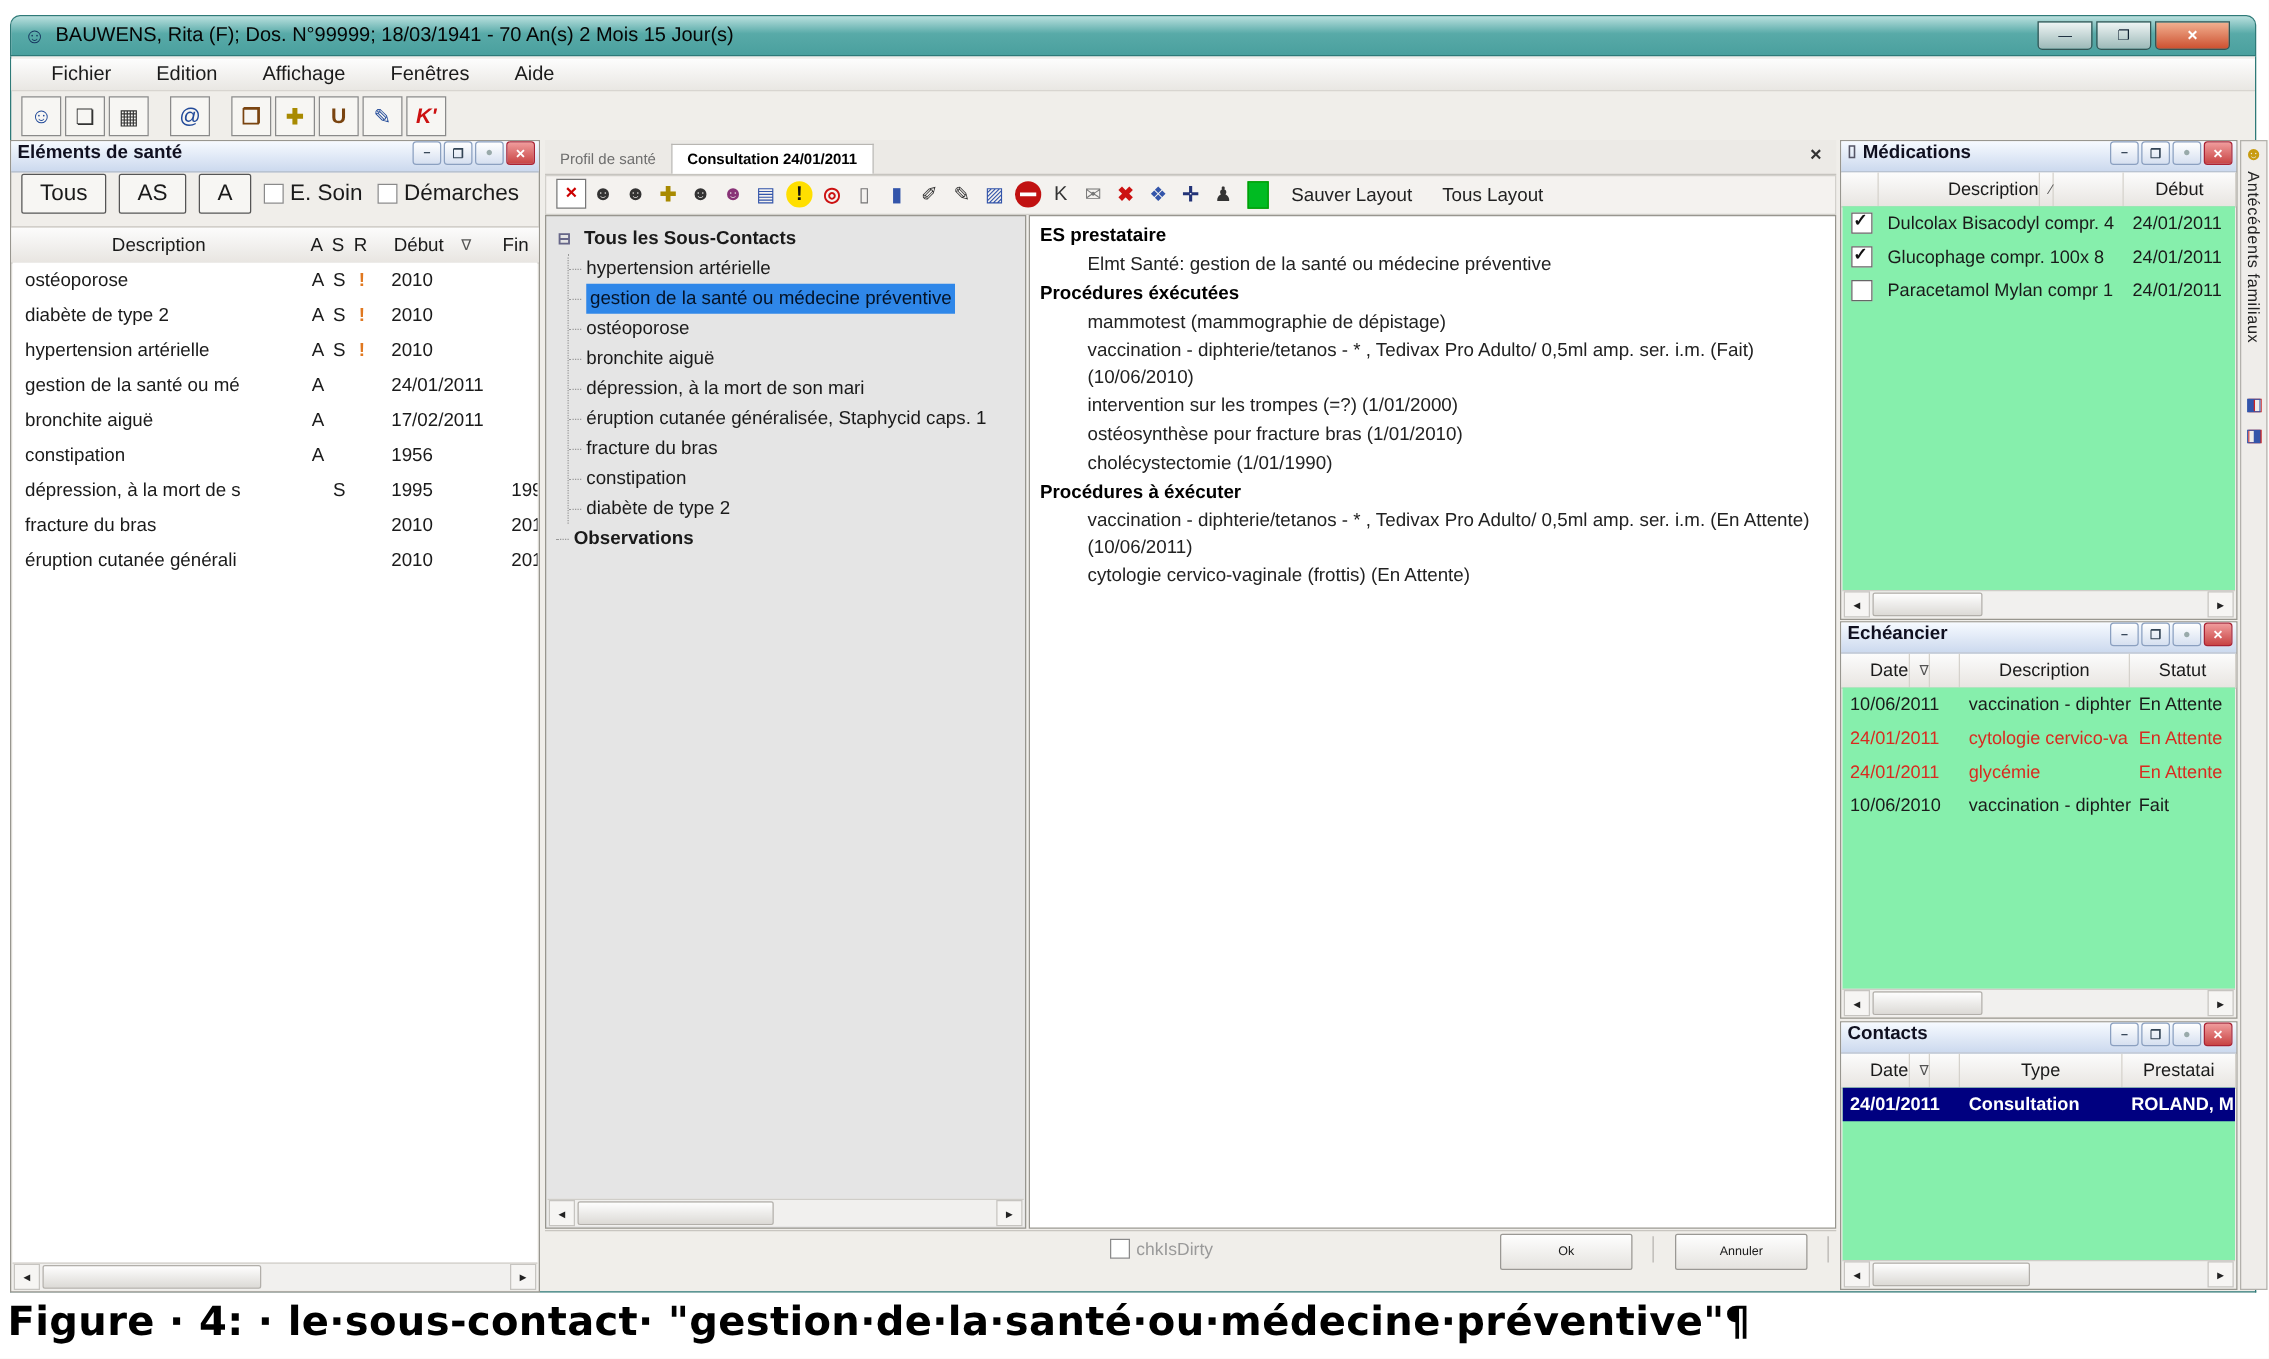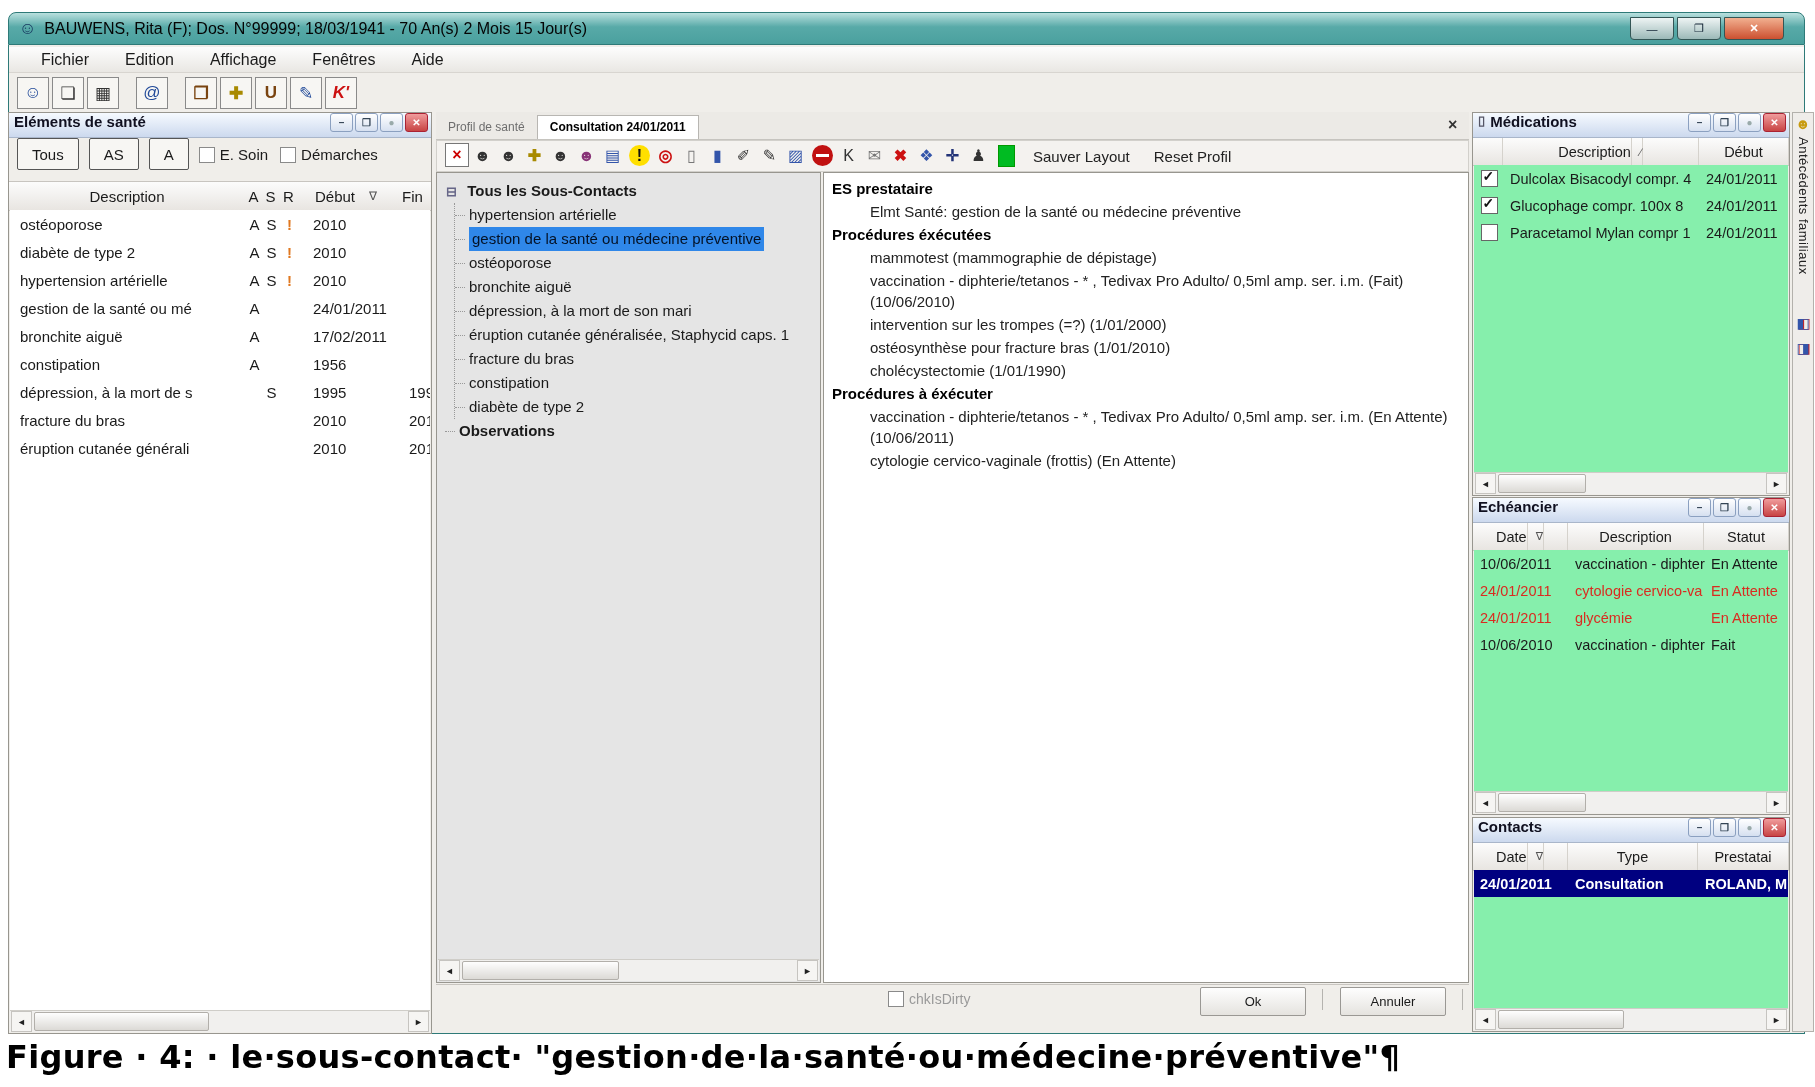--- a/index.html
+++ b/index.html
@@ -53,21 +53,21 @@
   .hs-btn{width:19px;height:19px;background:#f6f5f3;border:1px solid #c6c4c0;font-size:9px;
     display:flex;align-items:center;justify-content:center;color:#222;flex:none}
   .hs-track{flex:1;height:19px;position:relative}
   .hs-thumb{position:absolute;left:2px;top:0;height:17px;border:1px solid #b2afaa;border-radius:2px;
     background:linear-gradient(#fefefe,#dcdad6)}
   .t-long{width:46%}.t-med{width:32%}
 
   
   .panel-elements{left:8px;top:112px;width:424px;height:922px}
   .filter-row{position:absolute;left:0;top:25px;width:100%;height:33px;display:flex;
-    padding-left:8px;box-sizing:border-box;font-size:15px}
+    align-items:center;padding-left:8px;box-sizing:border-box;font-size:18px}
   .filter-btn{height:30px;border:1px solid #555;border-radius:2px;background:#f7f6f3;
     display:flex;align-items:center;justify-content:center;padding:0 14px;margin-right:10px}
   .cbwrap{display:flex;align-items:center;margin-right:12px;gap:5px}
   .cb{width:14px;height:14px;border:1px solid #8a8a8a;background:#fff;flex:none}
   .lt-headrow,.lt-row{display:grid;grid-template-columns:236px 17px 17px 19px 96px 1fr;
     align-items:center;height:28px;font-size:15px}
   .lt-headrow{position:absolute;left:0;top:68px;width:100%;
     background:linear-gradient(#fcfcfc,#e8e5e1);border-top:1px solid #c8c5c0;
     border-bottom:1px solid #c8c5c0}
   .lt-headrow span{display:flex;justify-content:center;align-items:center}
@@ -115,21 +115,21 @@
   .tree-root2::before{content:"";position:absolute;left:0;top:12px;width:10px;border-top:1px dotted #999}
 
   .detail-pane{left:823px;top:172px;width:646px;height:811px;background:#fff;
     border:1px solid #98968f;box-sizing:border-box;padding-top:4px;overflow:hidden}
   .dline{font-size:15px;line-height:21px;padding:1px 10px 1px 46px;color:#222}
   .dline.dhead{padding-left:8px;font-weight:bold;color:#000}
 
   .mid-footer{left:436px;top:984px;width:1033px;height:30px;background:#f0eeea;
     border-top:1px solid #c8c5c0}
   .dim-label{color:#9a9a9a;font-size:14px}
-  .btn{height:27px;border:1px solid #9a9894;border-radius:2px;font-size:13px;
+  .btn{height:27px;border:1px solid #9a9894;border-radius:2px;font-size:10px;
     background:linear-gradient(#fefefe,#e5e3df);display:flex;align-items:center;justify-content:center}
   .vdiv{top:4px;height:21px;width:1px;background:#b5b3af}
 
   
   .panel-medications{left:1472px;top:112px;width:318px;height:384px}
   .panel-echeancier{left:1472px;top:497px;width:318px;height:318px}
   .panel-contacts{left:1472px;top:817px;width:318px;height:215px}
   .rt-head{background:linear-gradient(#fcfcfc,#e8e5e1);border-bottom:1px solid #c8c5c0;font-weight:normal}
   .rt-head span{display:flex;align-items:center;justify-content:center;border-right:1px solid #d5d2cc;height:100%;box-sizing:border-box}
   .rt-body{position:absolute;left:1px;right:1px;bottom:22px;background:#86efac;overflow:hidden}
@@ -354,21 +354,21 @@
       <span class="ci ci-dark">K</span>
       <span class="ci ci-dim">✉</span>
       <span class="ci ci-red">✖</span>
       <span class="ci ci-blue">❖</span>
       <span class="ci ci-navy">✛</span>
       <span class="ci ci-dark">♟</span>
       <span class="ci ci-green"></span>
   </span>
   <span style="display:flex">
     <span class="layout-btn">Sauver Layout</span>
-      <span class="layout-btn">Reset Profil</span>
+      <span class="layout-btn">Tous Layout</span>
   </span>
 </div>
 
 <div class="abs tree-pane">
   <div class="tree">
     <div class="tree-root">
       <span class="expander">⊟</span>
       <span>Tous les Sous-Contacts</span>
     </div>
     <div class="tree-children">

